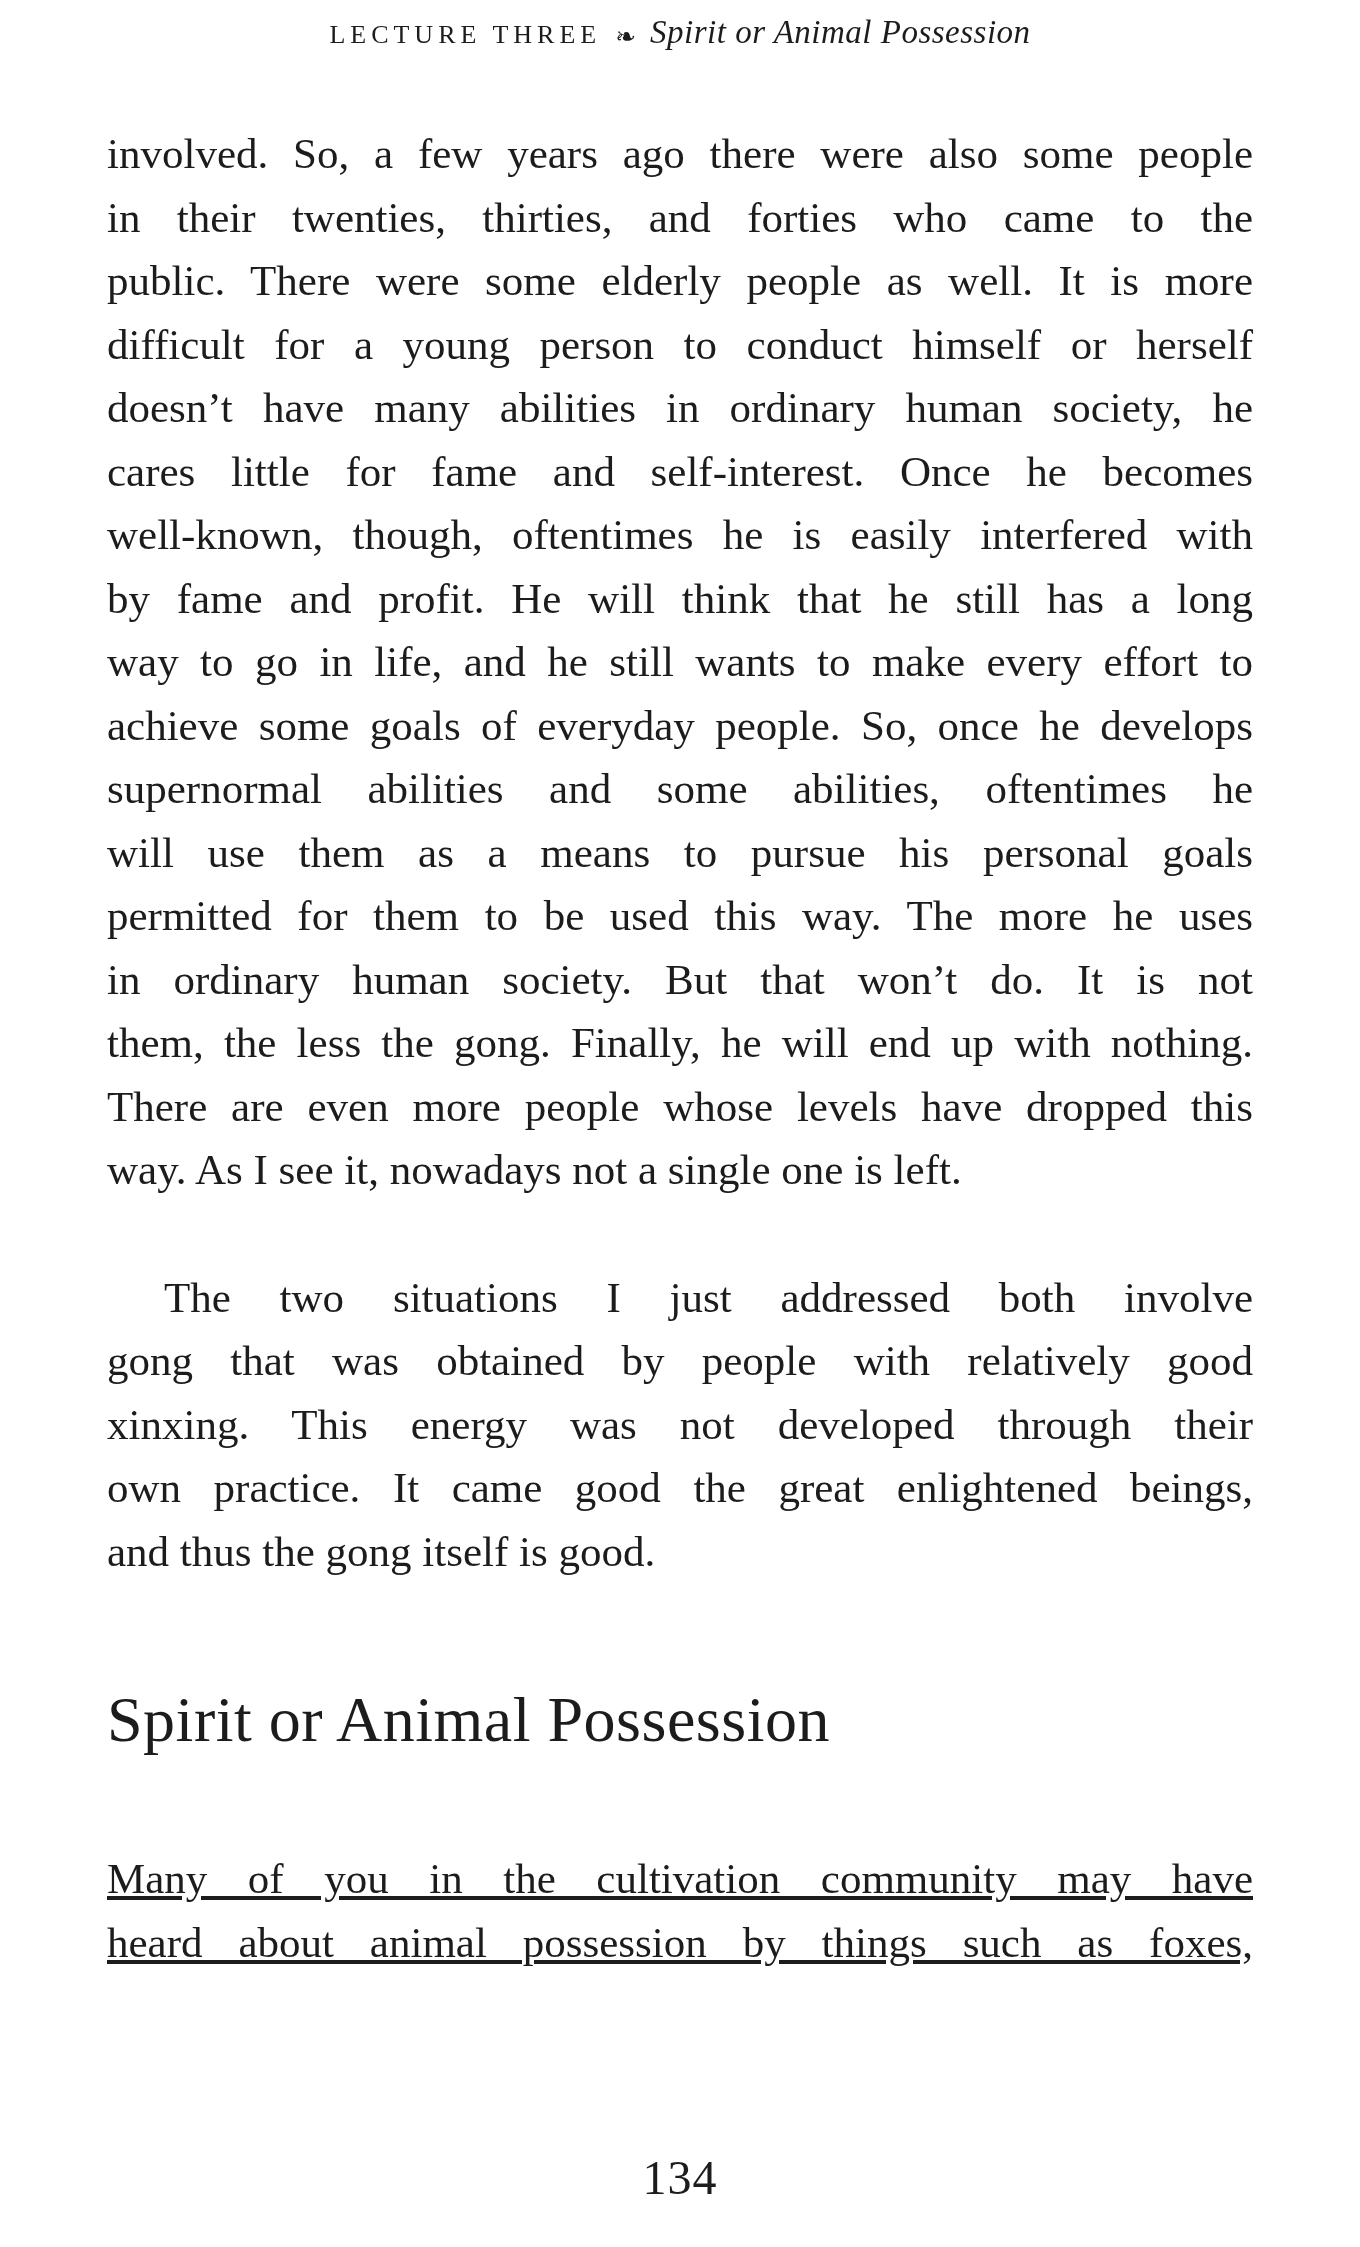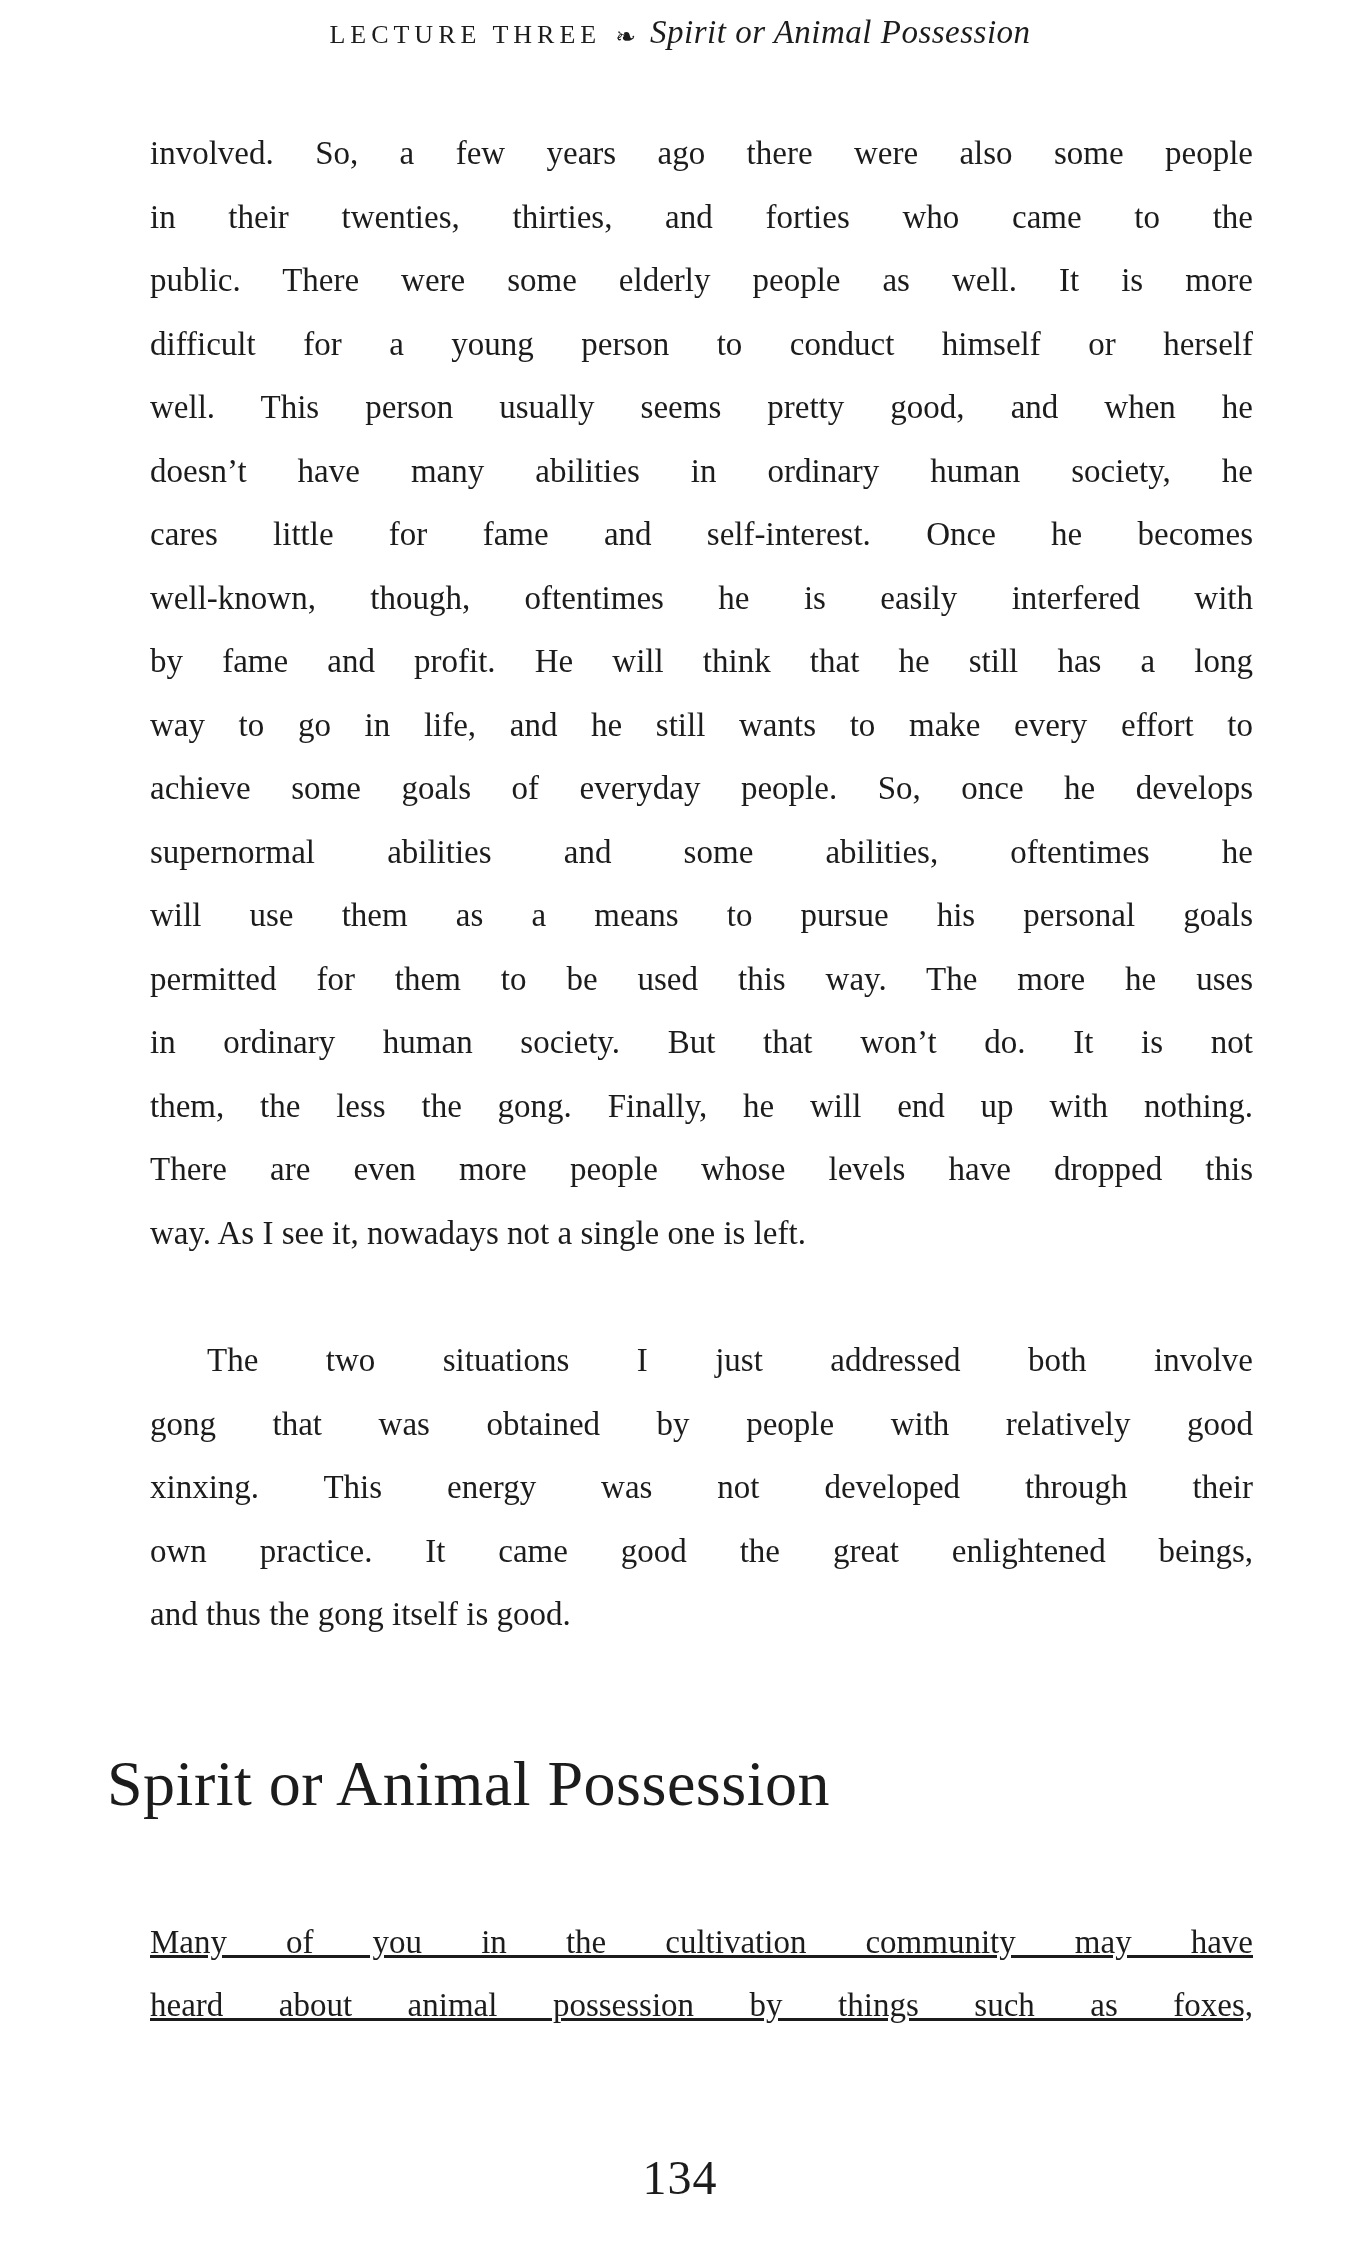--- a/index.html
+++ b/index.html
@@ -42,26 +42,25 @@
     letter-spacing: 0.5px;
   }
   .content {
     position: absolute;
     left: 107px;
     top: 122px;
     width: 1146px;
   }
   .paragraph { margin: 0; padding: 0; }
   .paragraph .line {
-    font-size: 33px;
+    font-size: 43px;
     line-height: 63.5px;
     text-align: justify;
     text-align-last: justify;
     white-space: normal;
-    margin-left: 43px;
   }
   .paragraph .line.last { text-align-last: left; }
   .paragraph .line.indent { text-indent: 57px; }
   .para-2 { margin-top: 64px; }
   .section-heading {
     margin: 100px 0 0 0;
     font-weight: normal;
     font-size: 64px;
     line-height: 74px;
     letter-spacing: 0.5px;
@@ -88,21 +87,20 @@
     <span class="chapter-title">Spirit or Animal Possession</span>
   </div>
 
   <div class="content">
 
     <div class="paragraph para-1">
         <div class="line">involved. So, a few years ago there were also some people</div>
         <div class="line">in their twenties, thirties, and forties who came to the</div>
         <div class="line">public. There were some elderly people as well. It is more</div>
         <div class="line">difficult for a young person to conduct himself or herself</div>
-        <div class="line">well. This person usually seems pretty good, and when he</div>
         <div class="line">doesn’t have many abilities in ordinary human society, he</div>
         <div class="line">cares little for fame and self-interest. Once he becomes</div>
         <div class="line">well-known, though, oftentimes he is easily interfered with</div>
         <div class="line">by fame and profit. He will think that he still has a long</div>
         <div class="line">way to go in life, and he still wants to make every effort to</div>
         <div class="line">achieve some goals of everyday people. So, once he develops</div>
         <div class="line">supernormal abilities and some abilities, oftentimes he</div>
         <div class="line">will use them as a means to pursue his personal goals</div>
         <div class="line">permitted for them to be used this way. The more he uses</div>
         <div class="line">in ordinary human society. But that won’t do. It is not</div>

